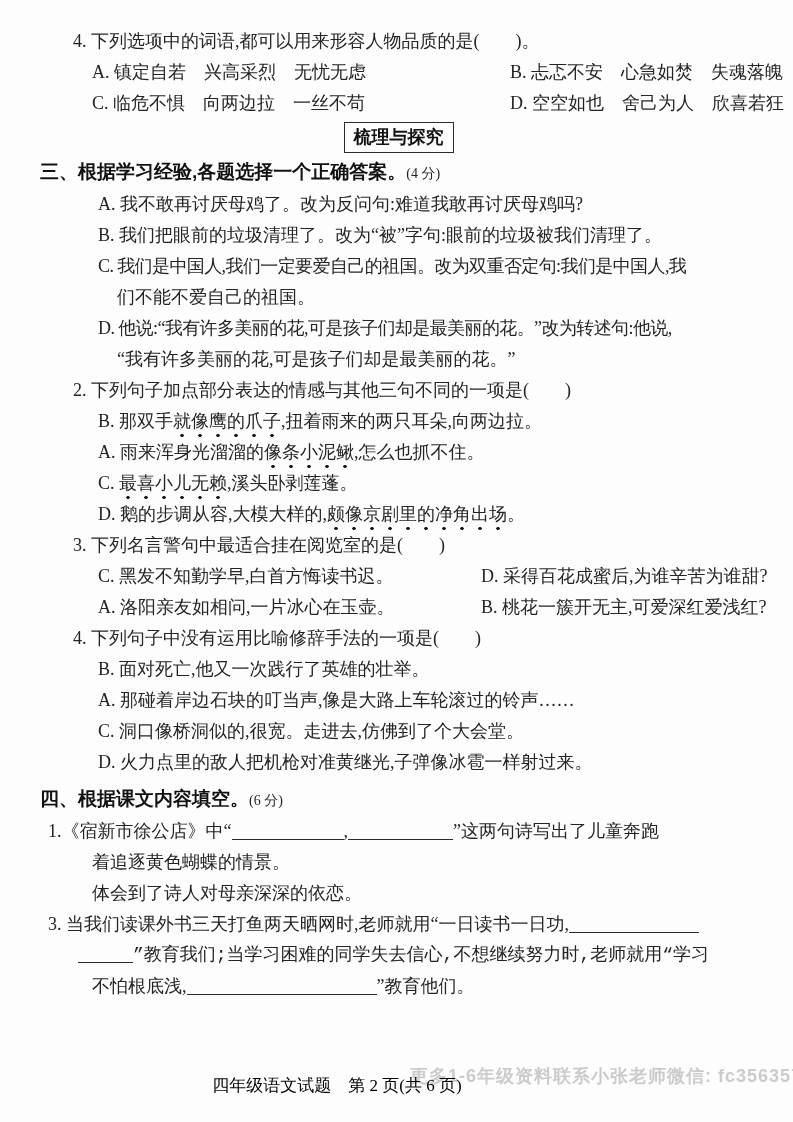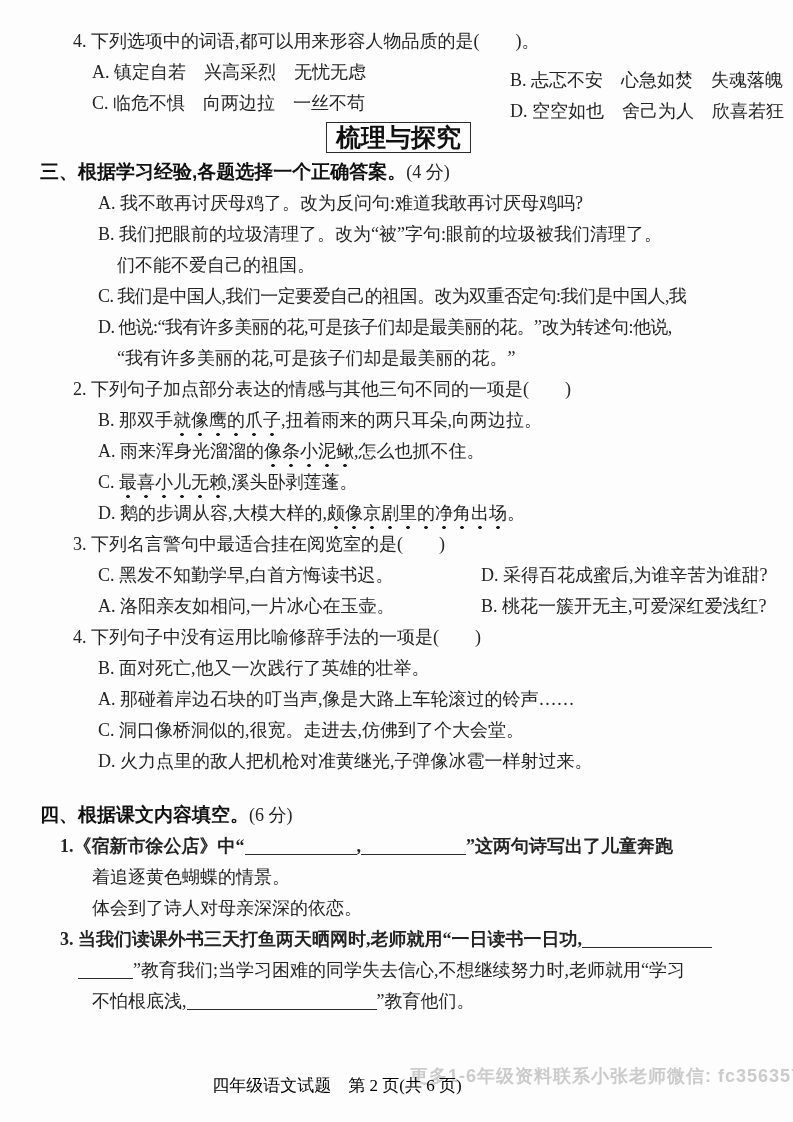--- a/index.html
+++ b/index.html
@@ -14,34 +14,34 @@
     font-size:18px;line-height:31px;
     color:#242424;
   }
   .ln{white-space:nowrap;position:relative;}
   
   .ind-stem-top{margin-left:33px;}
   .ind-opt-top{margin-left:52px;}
   .ind-stem{margin-left:33px;}
   .ind-opt{margin-left:58px;}
   .ind-cont{margin-left:77px;}
-  .ind-item{margin-left:20px;font-weight:bold;}
+  .ind-item{margin-left:8px;}
   .ind-item-cont{margin-left:52px;}
   
-  .col2-top{position:absolute;left:418px;top:8px;}
+  .col2-top{position:absolute;left:418px;top:0;}
   .col2-q3{position:absolute;left:383px;top:0;}
   
   .headline{font-family:"Liberation Sans","DejaVu Sans",sans-serif;font-weight:700;font-size:19px;color:#111;}
-  .headline .pts{font-family:"Liberation Serif","DejaVu Serif",serif;font-weight:400;font-size:18px;color:#242424;}
+  .headline .pts{font-family:"Liberation Serif","DejaVu Serif",serif;font-weight:400;font-size:14px;color:#242424;}
   
   .banner-row{height:34px;margin-top:3px;text-align:center;}
   .banner{
     display:inline-block;
     font-family:"Liberation Sans","DejaVu Sans",sans-serif;
-    font-weight:700;font-size:25px;color:#111;
+    font-weight:700;font-size:18px;color:#111;
     border:1.6px solid #2b2b2b;
     padding:1px 9px;line-height:27px;
   }
   
   .ul{
     text-decoration-color:#2a2a2a;
     text-decoration-thickness:1px;
     text-underline-offset:5px;
   }
   
@@ -93,22 +93,22 @@
   <div class="banner-row">
     <span class="banner">梳理与探究</span>
   </div>
 
   <div class="ln headline">
     <span>三、根据学习经验,各题选择一个正确答案。</span><span class="pts">(4 分)</span>
   </div>
 
   <div class="ln ind-opt"><span>A. 我不敢再讨厌母鸡了。</span><span class="ul">改为反问句:难道我敢再讨厌母鸡吗?</span></div>
   <div class="ln ind-opt"><span>B. 我们把眼前的垃圾清理了。</span><span class="ul">改为“被”字句:眼前的垃圾被我们清理了。</span></div>
+  <div class="ln ind-opt tight"><span>C. 我们是中国人,我们一定要爱自己的祖国。</span><span class="ul">改为双重否定句:我们是中国人,我</span></div>
   <div class="ln ind-cont"><span class="ul">们不能不爱自己的祖国。</span></div>
-  <div class="ln ind-opt tight"><span>C. 我们是中国人,我们一定要爱自己的祖国。</span><span class="ul">改为双重否定句:我们是中国人,我</span></div>
   <div class="ln ind-opt tight"><span>D. 他说:“我有许多美丽的花,可是孩子们却是最美丽的花。”</span><span class="ul">改为转述句:他说,</span></div>
   <div class="ln ind-cont"><span class="ul">“我有许多美丽的花,可是孩子们却是最美丽的花。”</span></div>
 
   <div class="ln ind-stem"><span>2. 下列句子加点部分表达的情感与其他三句不同的一项是(　　)</span></div>
   <div class="ln ind-opt"><span>B. 那双手</span><span class="dots">就像鹰的爪子</span><span>,扭着雨来的两只耳朵,向两边拉。</span></div>
   <div class="ln ind-opt"><span>A. 雨来浑身光溜溜的</span><span class="dots">像条小泥鳅</span><span>,怎么也抓不住。</span></div>
   <div class="ln ind-opt"><span>C. </span><span class="dots">最喜小儿无赖</span><span>,溪头卧剥莲蓬。</span></div>
   <div class="ln ind-opt"><span>D. 鹅的步调从容,大模大样的,</span><span class="dots">颇像京剧里的净角出场</span><span>。</span></div>
 
   <div class="ln ind-stem"><span>3. 下列名言警句中最适合挂在阅览室的是(　　)</span></div>
@@ -120,35 +120,35 @@
     <span>A. 洛阳亲友如相问,一片冰心在玉壶。</span>
     <span class="col2-q3">B. 桃花一簇开无主,可爱深红爱浅红?</span>
   </div>
 
   <div class="ln ind-stem"><span>4. 下列句子中没有运用比喻修辞手法的一项是(　　)</span></div>
   <div class="ln ind-opt">B. 面对死亡,他又一次践行了英雄的壮举。</div>
   <div class="ln ind-opt">A. 那碰着岸边石块的叮当声,像是大路上车轮滚过的铃声……</div>
   <div class="ln ind-opt">C. 洞口像桥洞似的,很宽。走进去,仿佛到了个大会堂。</div>
   <div class="ln ind-opt">D. 火力点里的敌人把机枪对准黄继光,子弹像冰雹一样射过来。</div>
 
-  <div class="ln headline" style="margin-top:22px;">
+  <div class="ln headline" style="margin-top:5px;">
     <span>四、根据课文内容填空。</span><span class="pts">(6 分)</span>
   </div>
 
   <div class="ln ind-item">
     <span>1.《宿新市徐公店》中“</span><span class="blank b112"></span><span>,</span><span class="blank b105"></span><span>”这两句诗写出了儿童奔跑</span>
   </div>
   <div class="ln ind-item-cont">着追逐黄色蝴蝶的情景。</div>
 
   <div class="ln ind-item-cont">体会到了诗人对母亲深深的依恋。</div>
 
   <div class="ln ind-item">
     <span>3. 当我们读课外书三天打鱼两天晒网时,老师就用“一日读书一日功,</span><span class="blank b130"></span>
   </div>
-  <div class="ln" style="margin-left:38px;">
+  <div class="ln" style="margin-left:38px;font-family:Liberation Mono, monospace;">
     <span class="blank b55"></span><span>”教育我们;当学习困难的同学失去信心,不想继续努力时,老师就用“学习</span>
   </div>
   <div class="ln ind-item-cont">
     <span>不怕根底浅,</span><span class="blank b190"></span><span>”教育他们。</span>
   </div>
 
   <div class="watermark">更多1-6年级资料联系小张老师微信: fc356357</div>
   <div class="footer">四年级语文试题　第 2 页(共 6 页)</div>
 
 </div>

